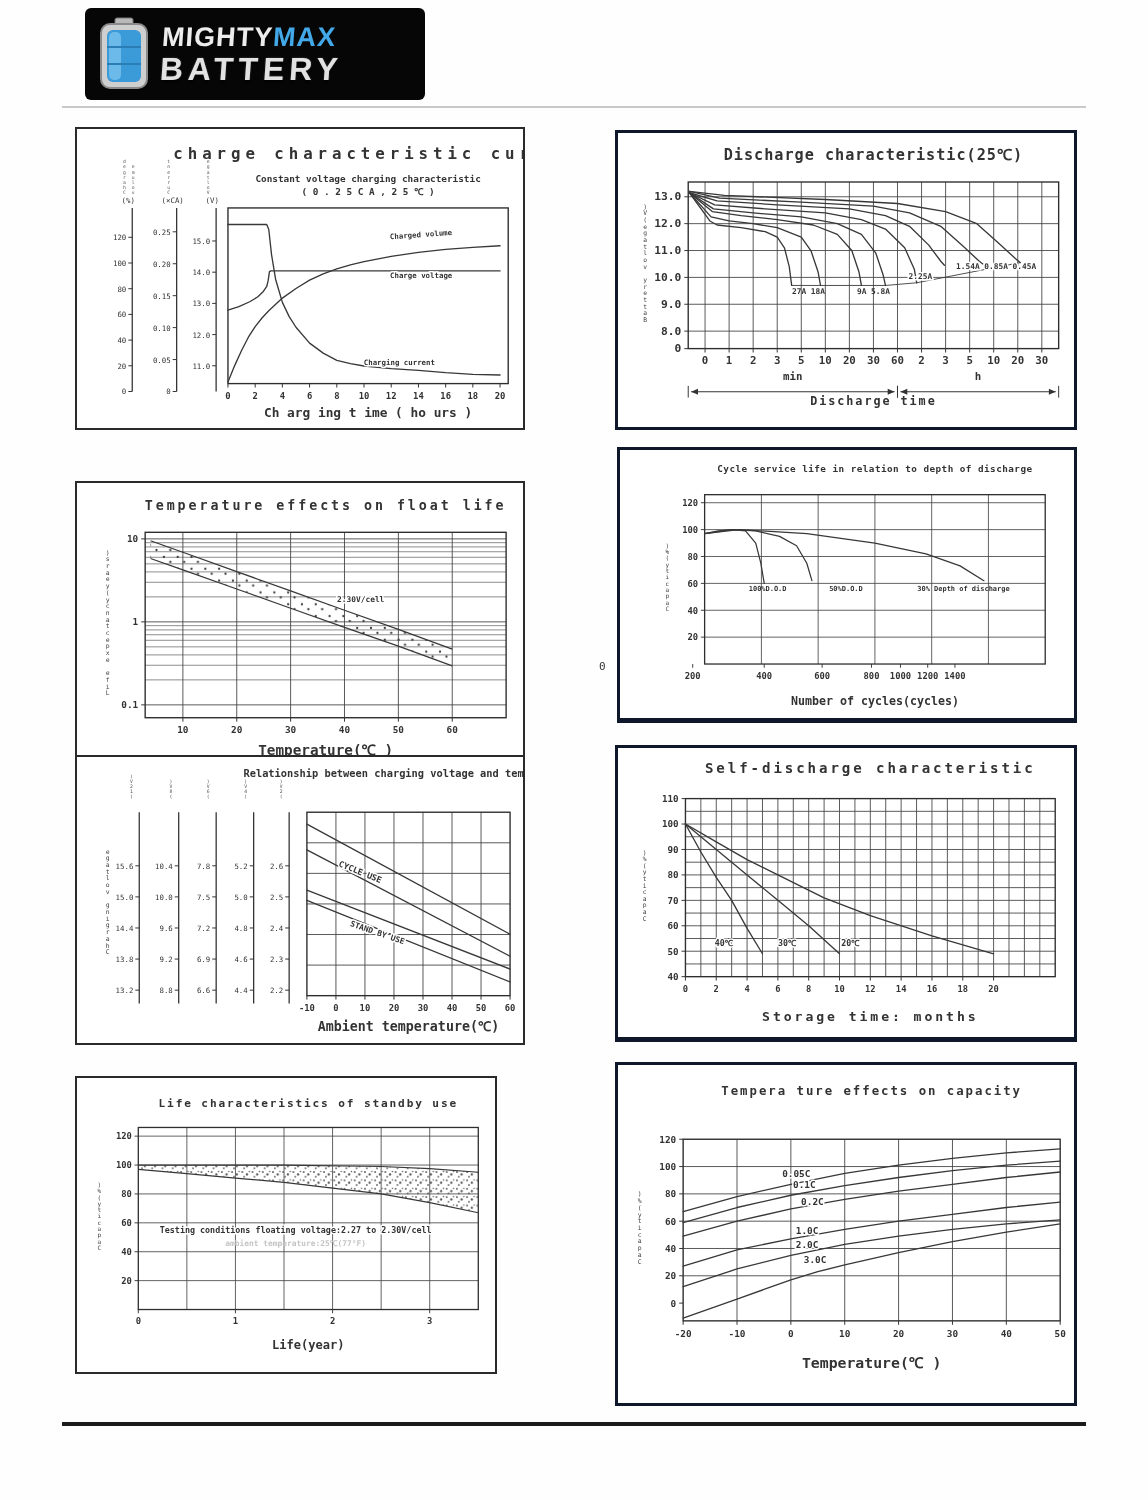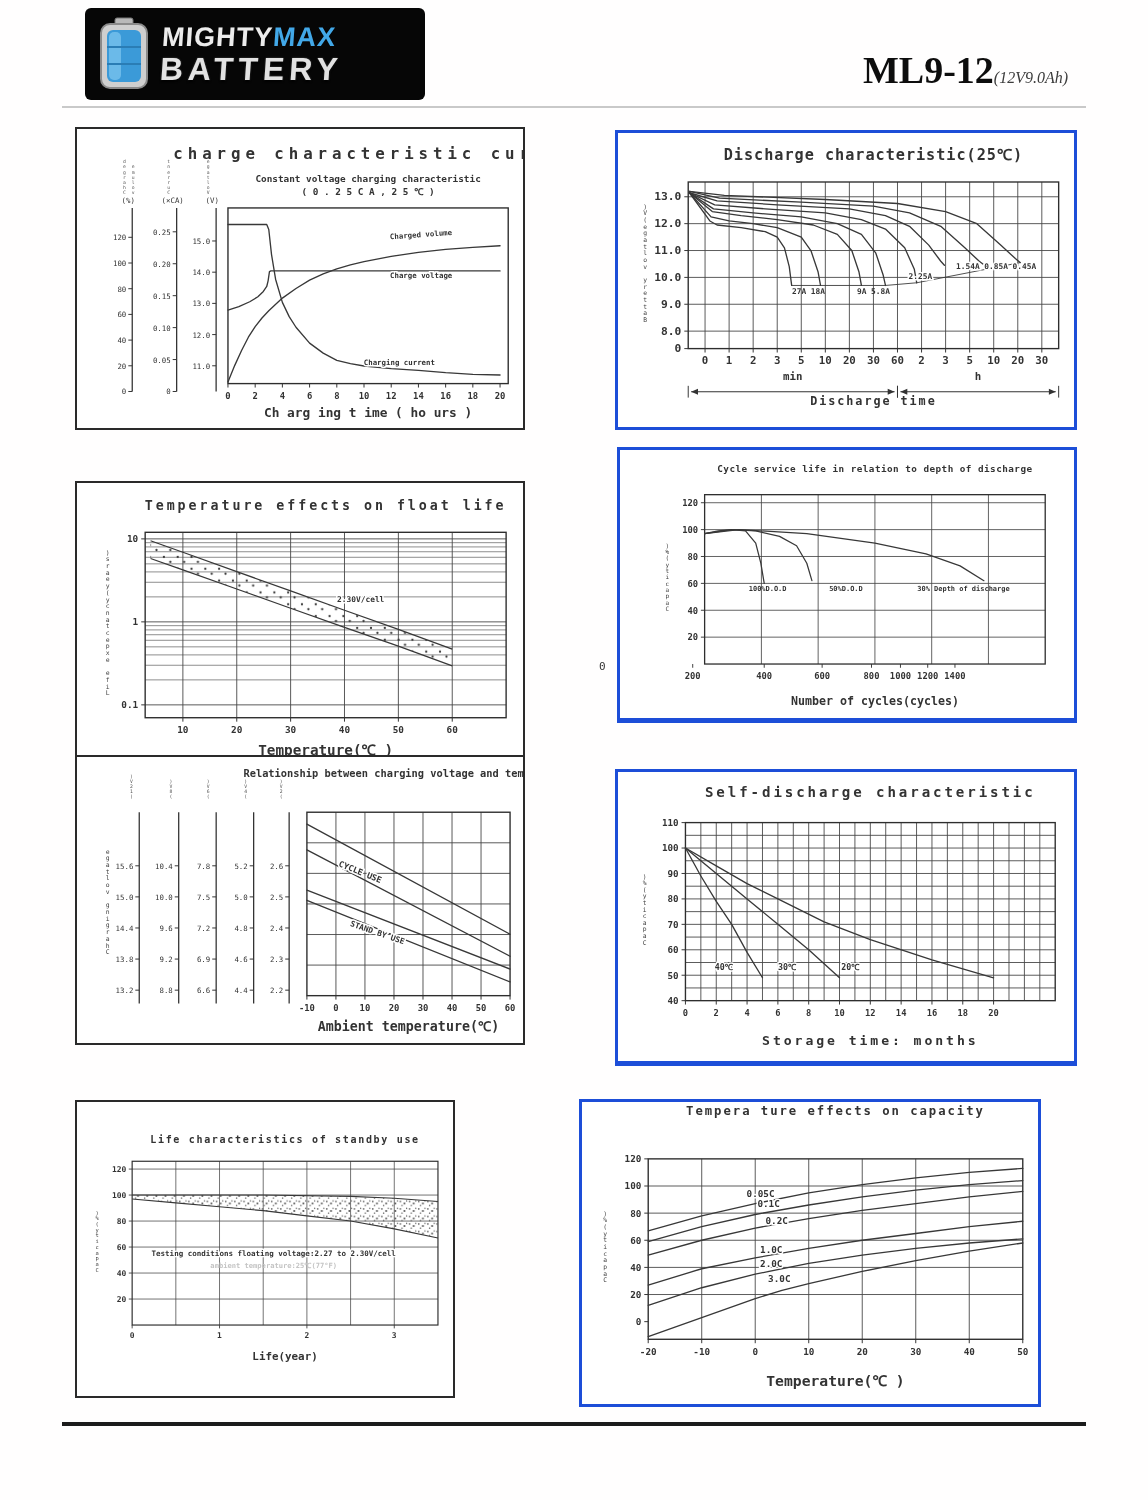--- a/index.html
+++ b/index.html
@@ -8,21 +8,21 @@
   .logo-text{margin-left:8px;transform:skewX(-4deg);line-height:1;}
   .brand-line1{font-size:27px;font-weight:bold;letter-spacing:1px;color:#ececec;}
   .brand-line1 .max{color:#42a8e8;}
   .brand-line2{font-size:32px;font-weight:bold;letter-spacing:5px;color:#e2e2e2;text-shadow:0 2px 2px #000,0 0 2px #555;margin-top:2px;}
   .model-block{position:absolute;right:80px;top:48px;white-space:nowrap;}
   .model-name{font-family:"Liberation Serif",serif;font-weight:bold;font-size:38px;color:#0d0d0d;}
   .model-spec{font-family:"Liberation Serif",serif;font-style:italic;font-size:16px;color:#3c3c3c;}
   .hdiv{position:absolute;left:62px;top:106px;width:1024px;height:2px;background:#c9c9c9;}
   .chart-box{position:absolute;background:#fff;box-sizing:border-box;}
   .box-l{border:2px solid #2a2a2a;}
-  .box-r{border:3px solid #1d4ed8;}
+  .box-r{border:3px solid #0f172a;}
   .chart-box svg{display:block;width:100%;height:100%;}
   .stray-zero{position:absolute;left:599px;top:660px;font-family:"DejaVu Sans Mono",monospace;font-size:11px;color:#333;}
   .footer-line{position:absolute;left:62px;top:1422px;width:1024px;height:4px;background:#1b1b1b;}
 </style>
 </head>
 <body>
 
 <div class="page">
 
   <div class="logo">
@@ -35,23 +35,20 @@
       <line x1="12" y1="48" x2="46" y2="48" stroke="#2a7db5" stroke-width="2"></line>
     </svg>
     <div class="logo-text">
       <div class="brand-line1">
         <span>MIGHTY</span><span class="max">MAX</span>
       </div>
       <div class="brand-line2">BATTERY</div>
     </div>
   </div>
 
-  <div class="model-block">
-    <span class="model-name">ML9-12</span><span class="model-spec">(12V9.0Ah)</span>
-  </div>
 
   <div class="hdiv"></div>
 
   <div class="chart-box box-l" style="left:75px;top:127px;width:450px;height:303px;">
     <svg viewBox="0 0 450 303">
         <text x="294" y="30" font-size="16" fill="#333" text-anchor="middle" font-family="&quot;DejaVu Sans Mono&quot;,&quot;Liberation Mono&quot;,monospace" font-weight="bold" letter-spacing="5">charge characteristic curve</text>
         <text x="294" y="54" font-size="9.5" fill="#333" text-anchor="middle" font-family="&quot;DejaVu Sans Mono&quot;,&quot;Liberation Mono&quot;,monospace" font-weight="bold">Constant voltage charging characteristic</text>
         <text x="294" y="67" font-size="9.5" fill="#333" text-anchor="middle" font-family="&quot;DejaVu Sans Mono&quot;,&quot;Liberation Mono&quot;,monospace" font-weight="bold">( 0 . 2 5 C A , 2 5 ℃ )</text>
         <rect x="152" y="80" width="284" height="178" fill="none" stroke="#2e2e2e" stroke-width="1.4"></rect>
         <line x1="152" x2="152" y1="258" y2="262" stroke="#333" stroke-width="1"></line>
@@ -564,21 +561,21 @@
           <text x="206" y="26.4" font-size="4.8" fill="#555" text-anchor="middle" font-family="&quot;DejaVu Sans Mono&quot;,&quot;Liberation Mono&quot;,monospace" font-weight="normal">)</text>
         </g>
         <polyline points="232,68.09 438,179.69" fill="none" stroke="#383838" stroke-width="1.35" stroke-linejoin="round" stroke-linecap="round"></polyline>
         <polyline points="232,94.13 438,202.01" fill="none" stroke="#383838" stroke-width="1.35" stroke-linejoin="round" stroke-linecap="round"></polyline>
         <polyline points="232,135.05 438,215.03" fill="none" stroke="#383838" stroke-width="1.35" stroke-linejoin="round" stroke-linecap="round"></polyline>
         <polyline points="232,145.28 438,228.05" fill="none" stroke="#383838" stroke-width="1.35" stroke-linejoin="round" stroke-linecap="round"></polyline>
         <text x="284.9714285714286" y="119.24" font-size="8.5" fill="#333" text-anchor="middle" font-family="&quot;DejaVu Sans Mono&quot;,&quot;Liberation Mono&quot;,monospace" font-weight="bold" transform="rotate(22 284.9714285714286 119.24)" stroke="#fff" stroke-width="3" paint-order="stroke">CYCLE USE</text>
         <text x="302.62857142857143" y="180.62" font-size="8" fill="#333" text-anchor="middle" font-family="&quot;DejaVu Sans Mono&quot;,&quot;Liberation Mono&quot;,monospace" font-weight="bold" transform="rotate(19 302.62857142857143 180.62)" stroke="#fff" stroke-width="3" paint-order="stroke">STAND BY USE</text>
       </svg>
   </div>
-  <div class="chart-box box-r" style="left:615px;top:769px;width:462px;height:297px;border-bottom-width:5px;">
+  <div class="chart-box box-r" style="left:615px;top:745px;width:462px;height:297px;border-bottom-width:5px;">
     <svg viewBox="0 0 462 297">
         <text x="256" y="26" font-size="14.5" fill="#333" text-anchor="middle" font-family="&quot;DejaVu Sans Mono&quot;,&quot;Liberation Mono&quot;,monospace" font-weight="bold" letter-spacing="3">Self-discharge characteristic</text>
         <line x1="66" x2="446" y1="221.92857142857142" y2="221.92857142857142" stroke="#454545" stroke-width="0.9"></line>
         <line x1="66" x2="446" y1="208.85714285714286" y2="208.85714285714286" stroke="#454545" stroke-width="0.9"></line>
         <line x1="66" x2="446" y1="195.78571428571428" y2="195.78571428571428" stroke="#454545" stroke-width="0.9"></line>
         <line x1="66" x2="446" y1="182.71428571428572" y2="182.71428571428572" stroke="#454545" stroke-width="0.9"></line>
         <line x1="66" x2="446" y1="169.64285714285714" y2="169.64285714285714" stroke="#454545" stroke-width="0.9"></line>
         <line x1="66" x2="446" y1="156.57142857142856" y2="156.57142857142856" stroke="#454545" stroke-width="0.9"></line>
         <line x1="66" x2="446" y1="143.5" y2="143.5" stroke="#454545" stroke-width="0.9"></line>
         <line x1="66" x2="446" y1="130.42857142857144" y2="130.42857142857144" stroke="#454545" stroke-width="0.9"></line>
@@ -664,21 +661,21 @@
           <text x="24" y="109.5" font-size="6.5" fill="#444" text-anchor="middle" font-family="&quot;DejaVu Sans Mono&quot;,&quot;Liberation Mono&quot;,monospace" font-weight="normal">)</text>
         </g>
         <polyline points="66,78.14285714285714 81.83333333333333,106.9 97.66666666666666,133.04285714285714 113.5,156.57142857142856 129.33333333333331,185.32857142857142 145.16666666666669,211.4714285714286" fill="none" stroke="#383838" stroke-width="1.35" stroke-linejoin="round" stroke-linecap="round"></polyline>
         <polyline points="66,78.14285714285714 81.83333333333333,91.21428571428572 97.66666666666666,104.28571428571428 129.33333333333331,130.42857142857144 161,156.57142857142856 192.66666666666666,182.71428571428572 224.33333333333334,211.4714285714286" fill="none" stroke="#383838" stroke-width="1.35" stroke-linejoin="round" stroke-linecap="round"></polyline>
         <polyline points="66,78.14285714285714 97.66666666666666,96.44285714285715 129.33333333333331,114.74285714285715 161,130.42857142857144 208.5,153.95714285714286 256,172.25714285714287 319.3333333333333,193.17142857142858 382.6666666666667,211.4714285714286" fill="none" stroke="#383838" stroke-width="1.35" stroke-linejoin="round" stroke-linecap="round"></polyline>
         <text x="105.58333333333334" y="203.62857142857143" font-size="8.5" fill="#333" text-anchor="middle" font-family="&quot;DejaVu Sans Mono&quot;,&quot;Liberation Mono&quot;,monospace" font-weight="bold" stroke="#fff" stroke-width="3" paint-order="stroke">40℃</text>
         <text x="170.5" y="203.62857142857143" font-size="8.5" fill="#333" text-anchor="middle" font-family="&quot;DejaVu Sans Mono&quot;,&quot;Liberation Mono&quot;,monospace" font-weight="bold" stroke="#fff" stroke-width="3" paint-order="stroke">30℃</text>
         <text x="235.41666666666666" y="203.62857142857143" font-size="8.5" fill="#333" text-anchor="middle" font-family="&quot;DejaVu Sans Mono&quot;,&quot;Liberation Mono&quot;,monospace" font-weight="bold" stroke="#fff" stroke-width="3" paint-order="stroke">20℃</text>
       </svg>
   </div>
-  <div class="chart-box box-l" style="left:75px;top:1100px;width:380px;height:298px;">
+  <div class="chart-box box-l" style="left:75px;top:1076px;width:422px;height:298px;">
     <svg viewBox="0 0 450 298">
         <text x="249" y="22" font-size="12" fill="#333" text-anchor="middle" font-family="&quot;DejaVu Sans Mono&quot;,&quot;Liberation Mono&quot;,monospace" font-weight="bold" letter-spacing="2">Life characteristics of standby use</text>
         <line x1="66" x2="432" y1="208.88888888888889" y2="208.88888888888889" stroke="#454545" stroke-width="0.9"></line>
         <line x1="66" x2="432" y1="177.77777777777777" y2="177.77777777777777" stroke="#454545" stroke-width="0.9"></line>
         <line x1="66" x2="432" y1="146.66666666666669" y2="146.66666666666669" stroke="#454545" stroke-width="0.9"></line>
         <line x1="66" x2="432" y1="115.55555555555556" y2="115.55555555555556" stroke="#454545" stroke-width="0.9"></line>
         <line x1="66" x2="432" y1="84.44444444444446" y2="84.44444444444446" stroke="#454545" stroke-width="0.9"></line>
         <line x1="66" x2="432" y1="53.33333333333334" y2="53.33333333333334" stroke="#454545" stroke-width="0.9"></line>
         <line x1="118.28571428571428" x2="118.28571428571428" y1="44" y2="240" stroke="#454545" stroke-width="0.9"></line>
         <line x1="170.57142857142856" x2="170.57142857142856" y1="44" y2="240" stroke="#454545" stroke-width="0.9"></line>
@@ -729,21 +726,21 @@
             <circle cx="9.5" cy="1.5" r="0.8" fill="#555"></circle>
           </pattern>
         </defs>
         <path d="M66,84.44444444444446 L222.85714285714286,84.44444444444446 L327.42857142857144,86 L379.7142857142857,88.33333333333331 L432,92.22222222222223 L432,135.77777777777777 L379.7142857142857,124.88888888888889 L327.42857142857144,115.55555555555556 L275.1428571428571,109.33333333333334 L222.85714285714286,103.11111111111111 L170.57142857142856,98.44444444444446 L118.28571428571428,93.77777777777777 L66,89.11111111111111 Z" fill="url(#p6-0)" stroke="none"></path>
         <polyline points="66,84.44444444444446 222.85714285714286,84.44444444444446 327.42857142857144,86 379.7142857142857,88.33333333333331 432,92.22222222222223" fill="none" stroke="#383838" stroke-width="1.3"></polyline>
         <polyline points="66,89.11111111111111 118.28571428571428,93.77777777777777 170.57142857142856,98.44444444444446 222.85714285714286,103.11111111111111 275.1428571428571,109.33333333333334 327.42857142857144,115.55555555555556 379.7142857142857,124.88888888888889 432,135.77777777777777" fill="none" stroke="#383838" stroke-width="1.3"></polyline>
         <text x="235.4057142857143" y="157.55555555555554" font-size="9" fill="#333" text-anchor="middle" font-family="&quot;DejaVu Sans Mono&quot;,&quot;Liberation Mono&quot;,monospace" font-weight="bold" stroke="#fff" stroke-width="3" paint-order="stroke">Testing conditions floating voltage:2.27 to 2.30V/cell</text>
         <text x="235.4057142857143" y="171.55555555555554" font-size="8.5" fill="#c4c4c4" text-anchor="middle" font-family="&quot;DejaVu Sans Mono&quot;,&quot;Liberation Mono&quot;,monospace" font-weight="bold">ambient temperature:25℃(77°F)</text>
       </svg>
   </div>
-  <div class="chart-box box-r" style="left:579px;top:1062px;width:462px;height:308px;margin-top:37px;">
+  <div class="chart-box box-r" style="left:615px;top:1062px;width:462px;height:344px;">
     <svg viewBox="0 0 462 308">
         <text x="257" y="13" font-size="12.5" fill="#333" text-anchor="middle" font-family="&quot;DejaVu Sans Mono&quot;,&quot;Liberation Mono&quot;,monospace" font-weight="bold" letter-spacing="2">Tempera ture effects on capacity</text>
         <line x1="66" x2="448" y1="196.34586466165413" y2="196.34586466165413" stroke="#454545" stroke-width="0.9"></line>
         <line x1="66" x2="448" y1="168.6766917293233" y2="168.6766917293233" stroke="#454545" stroke-width="0.9"></line>
         <line x1="66" x2="448" y1="141.00751879699249" y2="141.00751879699249" stroke="#454545" stroke-width="0.9"></line>
         <line x1="66" x2="448" y1="113.33834586466165" y2="113.33834586466165" stroke="#454545" stroke-width="0.9"></line>
         <line x1="66" x2="448" y1="85.66917293233084" y2="85.66917293233084" stroke="#454545" stroke-width="0.9"></line>
         <line x1="120.57142857142857" x2="120.57142857142857" y1="58" y2="242" stroke="#454545" stroke-width="0.9"></line>
         <line x1="175.14285714285714" x2="175.14285714285714" y1="58" y2="242" stroke="#454545" stroke-width="0.9"></line>
         <line x1="229.7142857142857" x2="229.7142857142857" y1="58" y2="242" stroke="#454545" stroke-width="0.9"></line>

